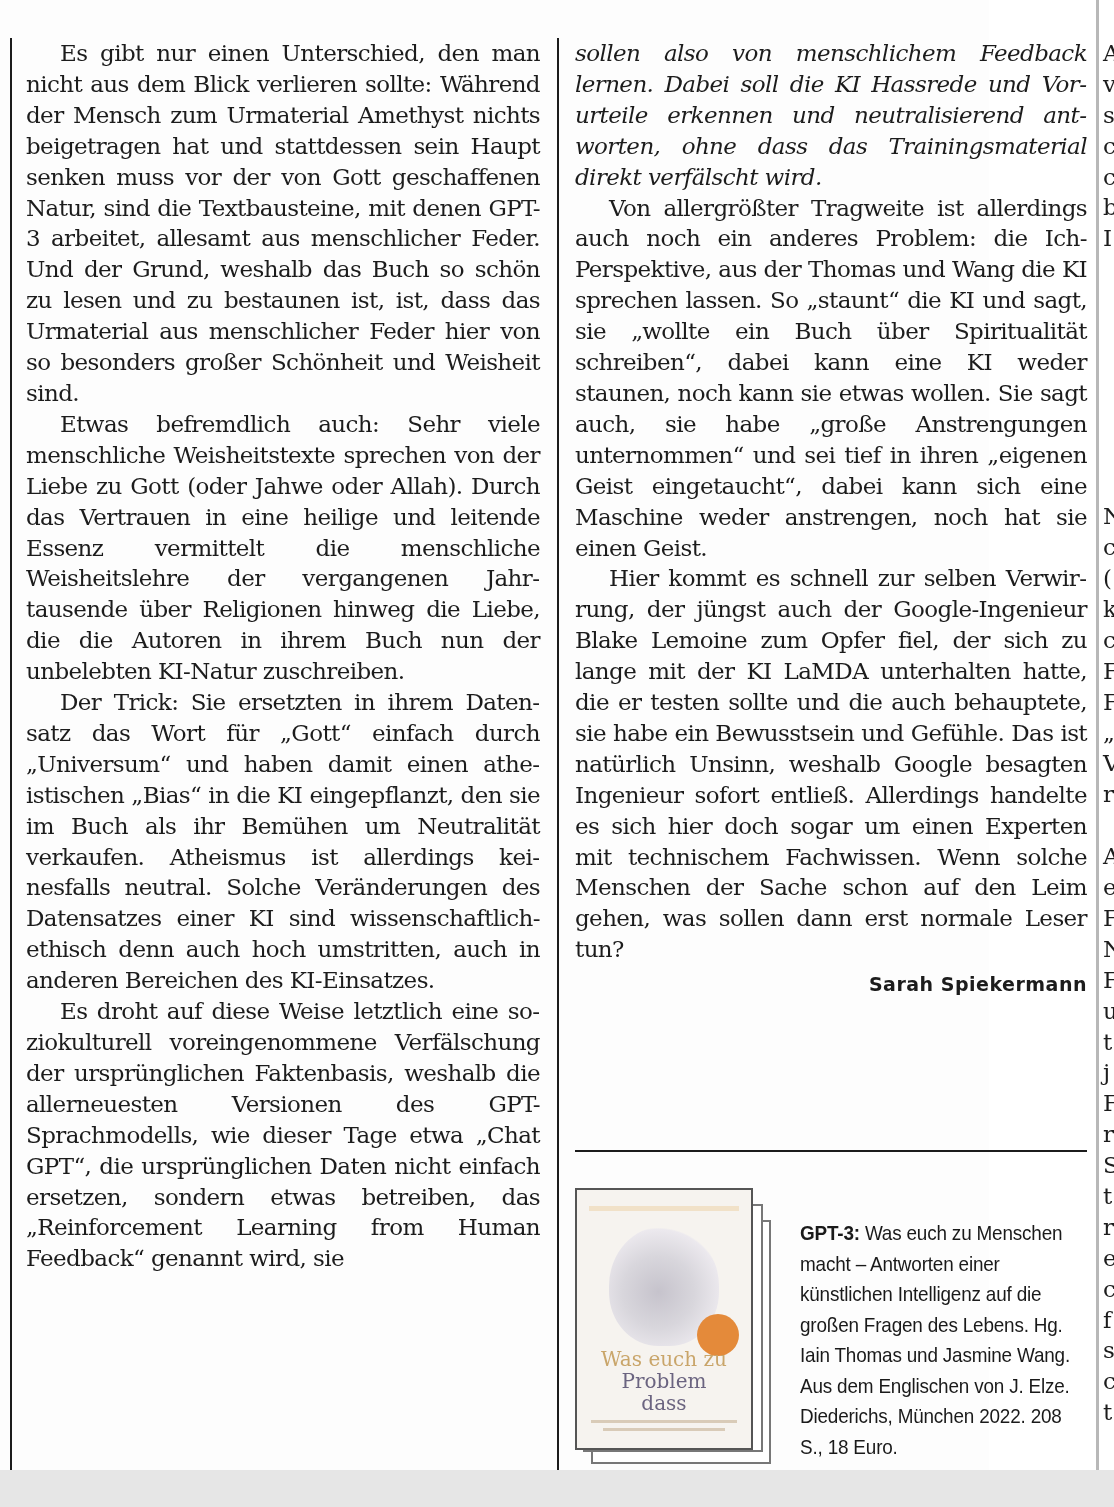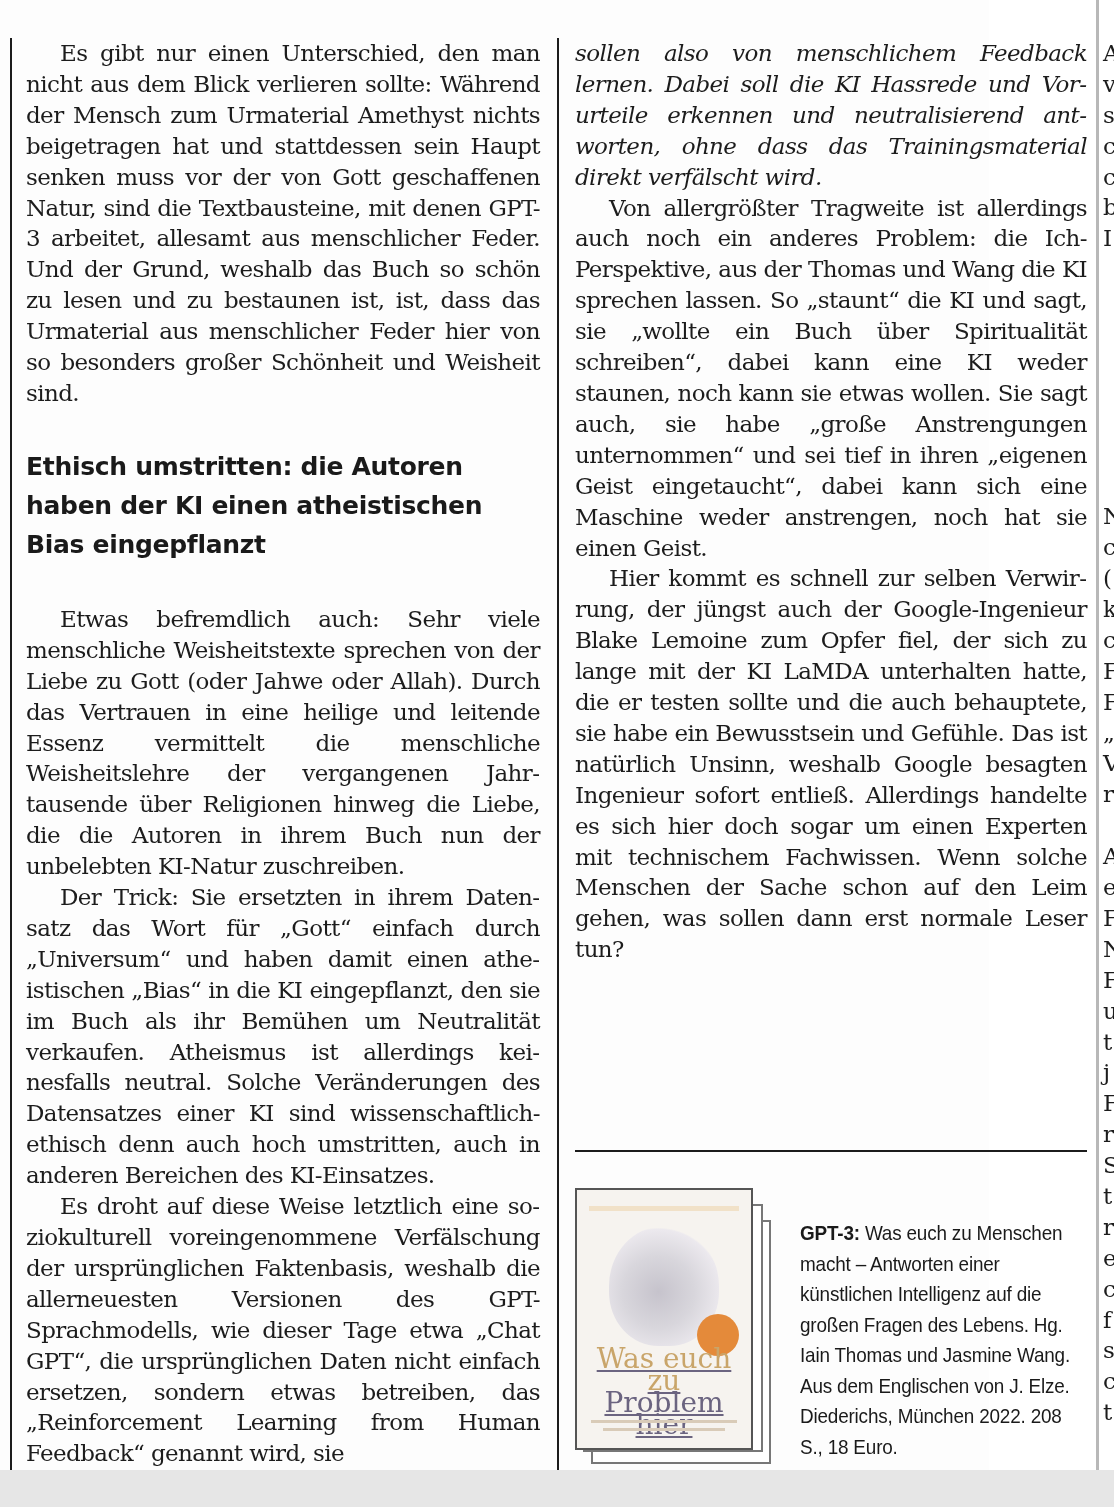--- a/index.html
+++ b/index.html
@@ -39,21 +39,21 @@
     background: #f6f3ef; overflow: hidden;
   }
   .cover-top { position: absolute; left: 12px; top: 16px; width: 150px; height: 5px; background: #efd9b8; opacity: .7; }
   .cover-art {
     position: absolute; left: 32px; top: 36px; width: 110px; height: 120px; border-radius: 50% 50% 45% 45%;
     background: radial-gradient(circle at 45% 55%, #c6c3cc 0%, #d8d6dc 40%, #ece9ee 70%, transparent 72%);
   }
   .cover-badge { position: absolute; left: 120px; top: 124px; width: 42px; height: 42px; border-radius: 50%; background: #e48a3a; }
   .cover-title {
     position: absolute; left: 0; top: 158px; width: 174px; text-align: center;
-    font-family: "DejaVu Serif", "Liberation Serif", serif; font-size: 28px; line-height: 22px; color: #6b6480; text-decoration: underline;
+    font-family: "DejaVu Serif", "Liberation Serif", serif; font-size: 20px; line-height: 22px; color: #6b6480;
   }
   .cover-sub { position: absolute; left: 14px; top: 230px; width: 146px; height: 3px; background: #d9cbb8; }
   .cover-sub2 { position: absolute; left: 26px; top: 238px; width: 122px; height: 3px; background: #d9cbb8; }
 
   .book-info {
     position: absolute; left: 800px; top: 1218px; width: 290px;
     font-family: "Liberation Sans", "DejaVu Sans", sans-serif; font-size: 21px; line-height: 30.5px;
     color: #1a1a1a; letter-spacing: -0.2px; transform: scaleX(0.9); transform-origin: left top; width: 320px;
   }
   .book-info b { font-weight: bold; }
@@ -64,45 +64,45 @@
 </head>
 <body>
 
 <div class="page">
   <div class="rule-left"></div>
   <div class="rule-mid"></div>
   <div class="rule-right"></div>
 
   <div class="col col-left">
     <p>Es gibt nur einen Unterschied, den man nicht aus dem Blick verlieren sollte: Wäh­rend der Mensch zum Urmaterial Ame­thyst nichts beigetragen hat und stattdes­sen sein Haupt senken muss vor der von Gott geschaffenen Natur, sind die Textbau­steine, mit denen GPT-3 arbeitet, allesamt aus menschlicher Feder. Und der Grund, weshalb das Buch so schön zu lesen und zu bestaunen ist, ist, dass das Urmaterial aus menschlicher Feder hier von so besonders großer Schönheit und Weisheit sind.</p>
-    <h2 class="subhead">Ethisch umstritten: die Autoren haben der KI einen atheistischen Bias eingepflanzt</h2>
     <p>Etwas befremdlich auch: Sehr viele menschliche Weisheitstexte sprechen von der Liebe zu Gott (oder Jahwe oder Allah). Durch das Vertrauen in eine heilige und leitende Essenz vermittelt die menschli­che Weisheitslehre der vergangenen Jahr­tausende über Religionen hinweg die Lie­be, die die Autoren in ihrem Buch nun der unbelebten KI-Natur zuschreiben.</p>
     <p>Der Trick: Sie ersetzten in ihrem Daten­satz das Wort für „Gott“ einfach durch „Universum“ und haben damit einen athe­istischen „Bias“ in die KI eingepflanzt, den sie im Buch als ihr Bemühen um Neutrali­tät verkaufen. Atheismus ist allerdings kei­nesfalls neutral. Solche Veränderungen des Datensatzes einer KI sind wissen­schaftlich-ethisch denn auch hoch umstrit­ten, auch in anderen Bereichen des KI-Ein­satzes.</p>
     <p>Es droht auf diese Weise letztlich eine so­ziokulturell voreingenommene Verfäl­schung der ursprünglichen Faktenbasis, weshalb die allerneuesten Versionen des GPT-Sprachmodells, wie dieser Tage etwa „Chat GPT“, die ursprünglichen Daten nicht einfach ersetzen, sondern etwas be­treiben, das „Reinforcement Learning from Human Feedback“ genannt wird, sie</p>
   </div>
 
   <div class="col col-mid">
     <p class="noindent">sollen also von menschlichem Feedback lernen. Dabei soll die KI Hassrede und Vor­urteile erkennen und neutralisierend ant­worten, ohne dass das Trainingsmaterial direkt verfälscht wird.</p>
     <p>Von allergrößter Tragweite ist aller­dings auch noch ein anderes Problem: die Ich-Perspektive, aus der Thomas und Wang die KI sprechen lassen. So „staunt“ die KI und sagt, sie „wollte ein Buch über Spiritualität schreiben“, dabei kann eine KI weder staunen, noch kann sie etwas wol­len. Sie sagt auch, sie habe „große Anstren­gungen unternommen“ und sei tief in ih­ren „eigenen Geist eingetaucht“, dabei kann sich eine Maschine weder anstren­gen, noch hat sie einen Geist.</p>
     <p>Hier kommt es schnell zur selben Verwir­rung, der jüngst auch der Google-Ingeni­eur Blake Lemoine zum Opfer fiel, der sich zu lange mit der KI LaMDA unterhalten hat­te, die er testen sollte und die auch behaup­tete, sie habe ein Bewusstsein und Gefüh­le. Das ist natürlich Unsinn, weshalb Goo­gle besagten Ingenieur sofort entließ. Aller­dings handelte es sich hier doch sogar um einen Experten mit technischem Fachwis­sen. Wenn solche Menschen der Sache schon auf den Leim gehen, was sollen dann erst normale Leser tun?</p>
+    <div class="author">Sarah Spiekermann</div>
   </div>
 
   <div class="box-rule"></div>
 
   <div class="book">
     <div class="page3"></div>
     <div class="page2"></div>
     <div class="cover">
       <div class="cover-top"></div>
       <div class="cover-art"></div>
       <div class="cover-badge"></div>
       <div class="cover-title">
         <div style="color:#c9a56a">Was euch zu</div>
         <div>Problem</div>
-        <div>hier</div>
+        <div>dass</div>
       </div>
       <div class="cover-sub"></div>
       <div class="cover-sub2"></div>
     </div>
   </div>
 
   <div class="book-info"><b>GPT-3:</b><span> Was euch zu Men­schen macht – Antworten einer künstlichen Intelli­genz auf die großen Fra­gen des Lebens. Hg. Iain Thomas und Jasmine Wang. Aus dem Englischen von J. Elze. Diederichs, München 2022. 208 S., 18 Euro.</span></div>
 
   <div class="right-edge" id="right-edge">
       <div>A</div>

